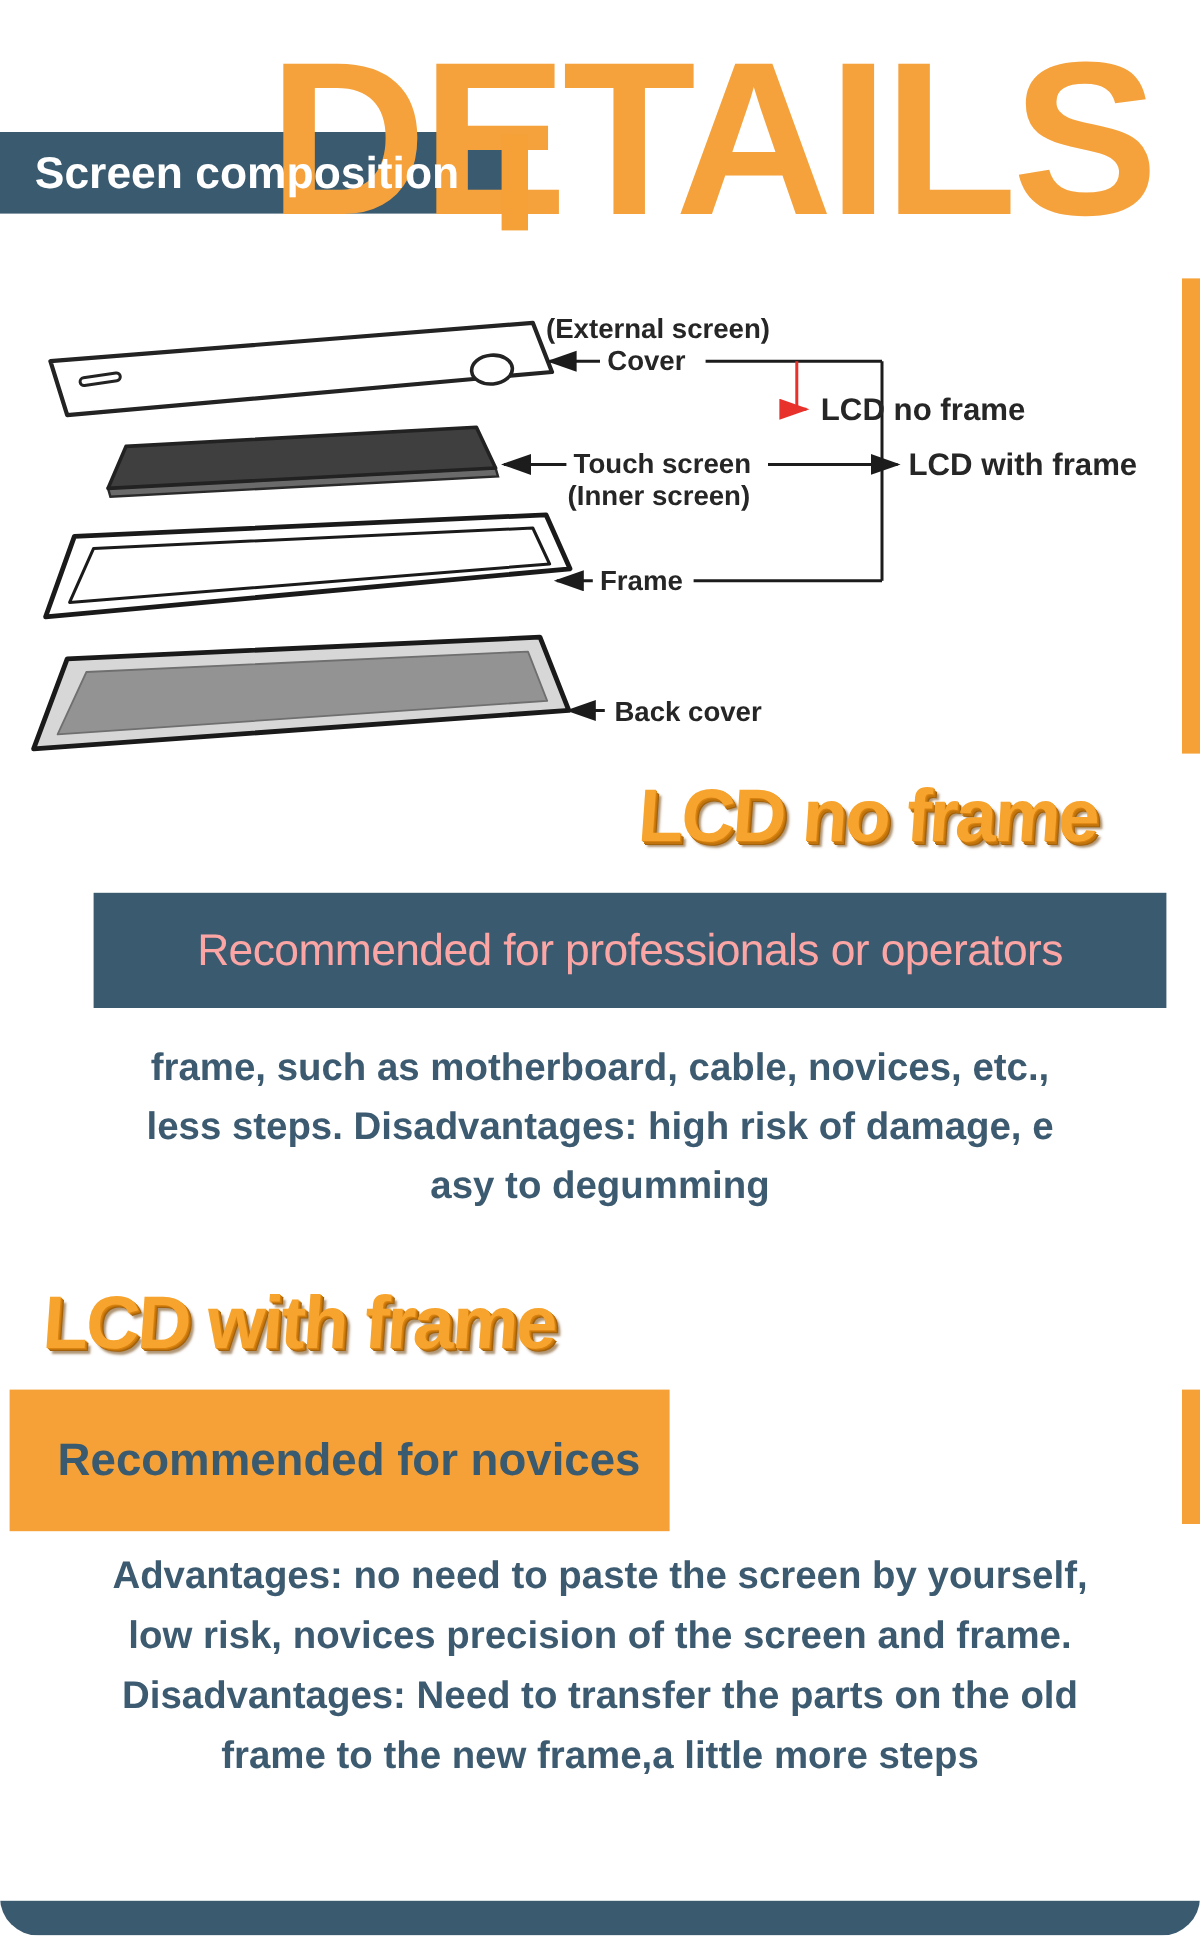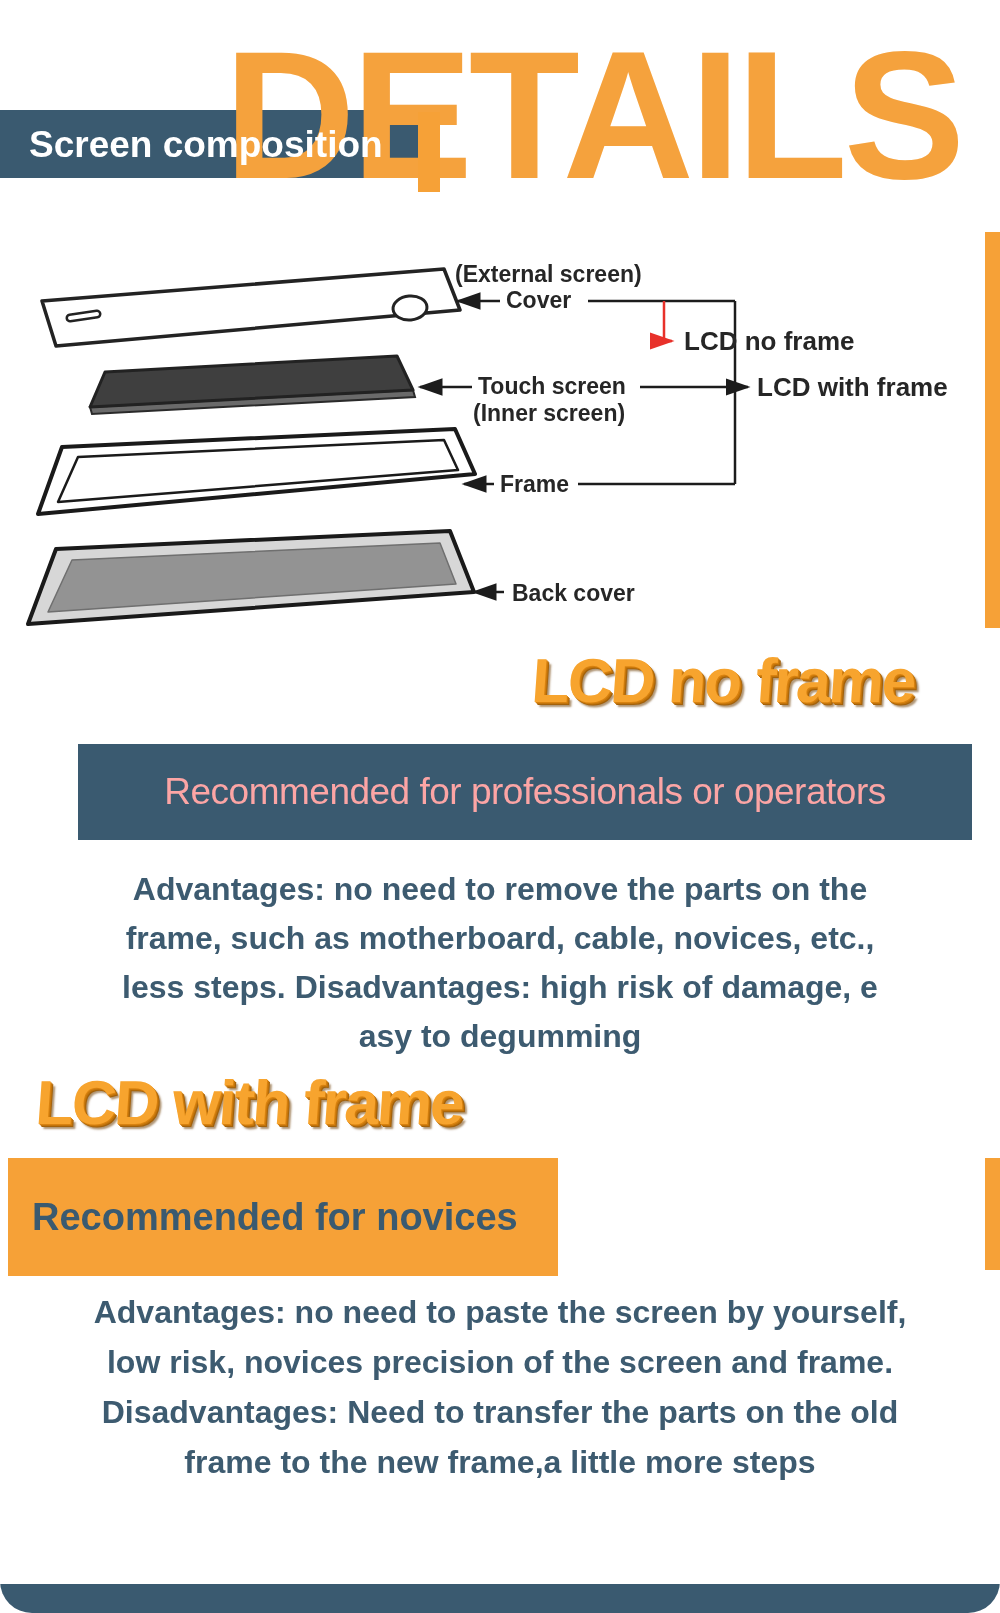--- a/index.html
+++ b/index.html
@@ -42,21 +42,21 @@
   
   .banner-pro {
     position:absolute; left:78px; top:744px; width:894px; height:96px;
     background:#3A5A70; display:flex; align-items:center; justify-content:center;
   }
   .banner-pro span { color:#fca5a5; font-size:37px; font-weight:normal; letter-spacing:-0.5px; white-space:nowrap; }
   .banner-nov {
     position:absolute; left:8px; top:1158px; width:550px; height:118px;
     background:#F6A137; display:flex; align-items:center;
   }
-  .banner-nov span { color:#3A5A70; font-size:38px; font-weight:bold; padding-left:24px; white-space:nowrap; }
+  .banner-nov span { color:#3A5A70; font-size:38px; font-weight:bold; padding-left:40px; white-space:nowrap; }
 
   
   .para { position:absolute; left:0; width:1000px; text-align:center; font-weight:bold; color:#3D5B70; }
   .para-line { font-size:32px; line-height:49px; white-space:nowrap; }
   .para-1 { top:865px; }
   .para-2 { top:1287px; }
   .para-2 .para-line { line-height:50px; }
 
   .bottom-bar { position:absolute; left:0; top:1584px; width:1000px; height:29px; background:#3A5A70; }
 </style>
@@ -117,21 +117,20 @@
       <text class="lbl-lg" x="684" y="106">LCD no frame</text>
       <text class="lbl-lg" x="757" y="152">LCD with frame</text>
     </svg>
   </div>
 
   <div class="h3d h3d-noframe">LCD no frame</div>
   <div class="banner-pro">
     <span>Recommended for professionals or operators</span>
   </div>
   <div class="para para-1">
-    <div class="para-line">Advantages: no need to remove the parts on the</div>
     <div class="para-line">frame, such as motherboard, cable, novices, etc.,</div>
     <div class="para-line">less steps. Disadvantages: high risk of damage, e</div>
     <div class="para-line">asy to degumming</div>
   </div>
 
   <div class="h3d h3d-withframe">LCD with frame</div>
   <div class="banner-nov">
     <span>Recommended for novices</span>
   </div>
   <div class="para para-2">

